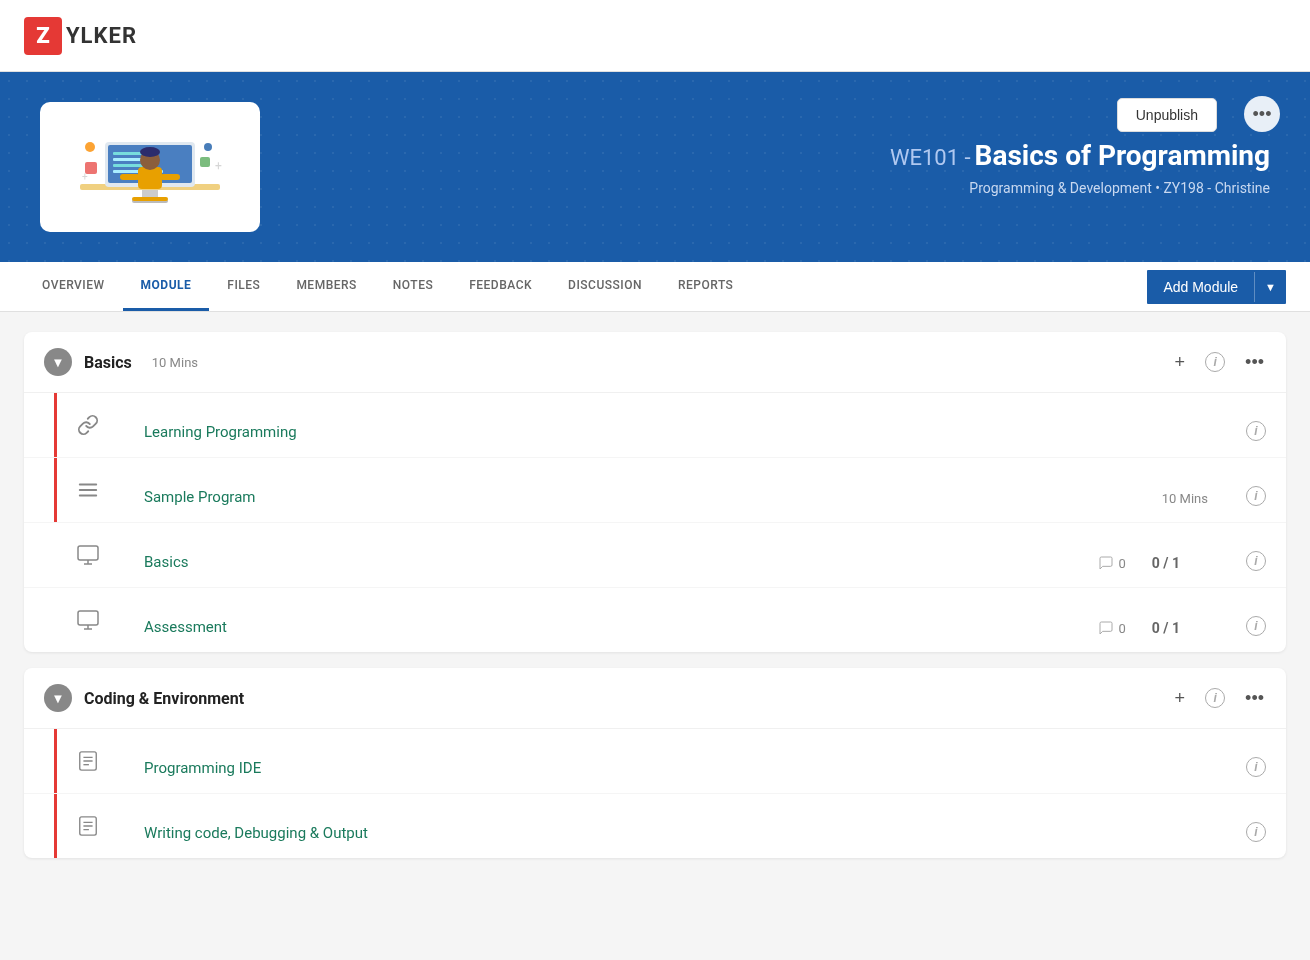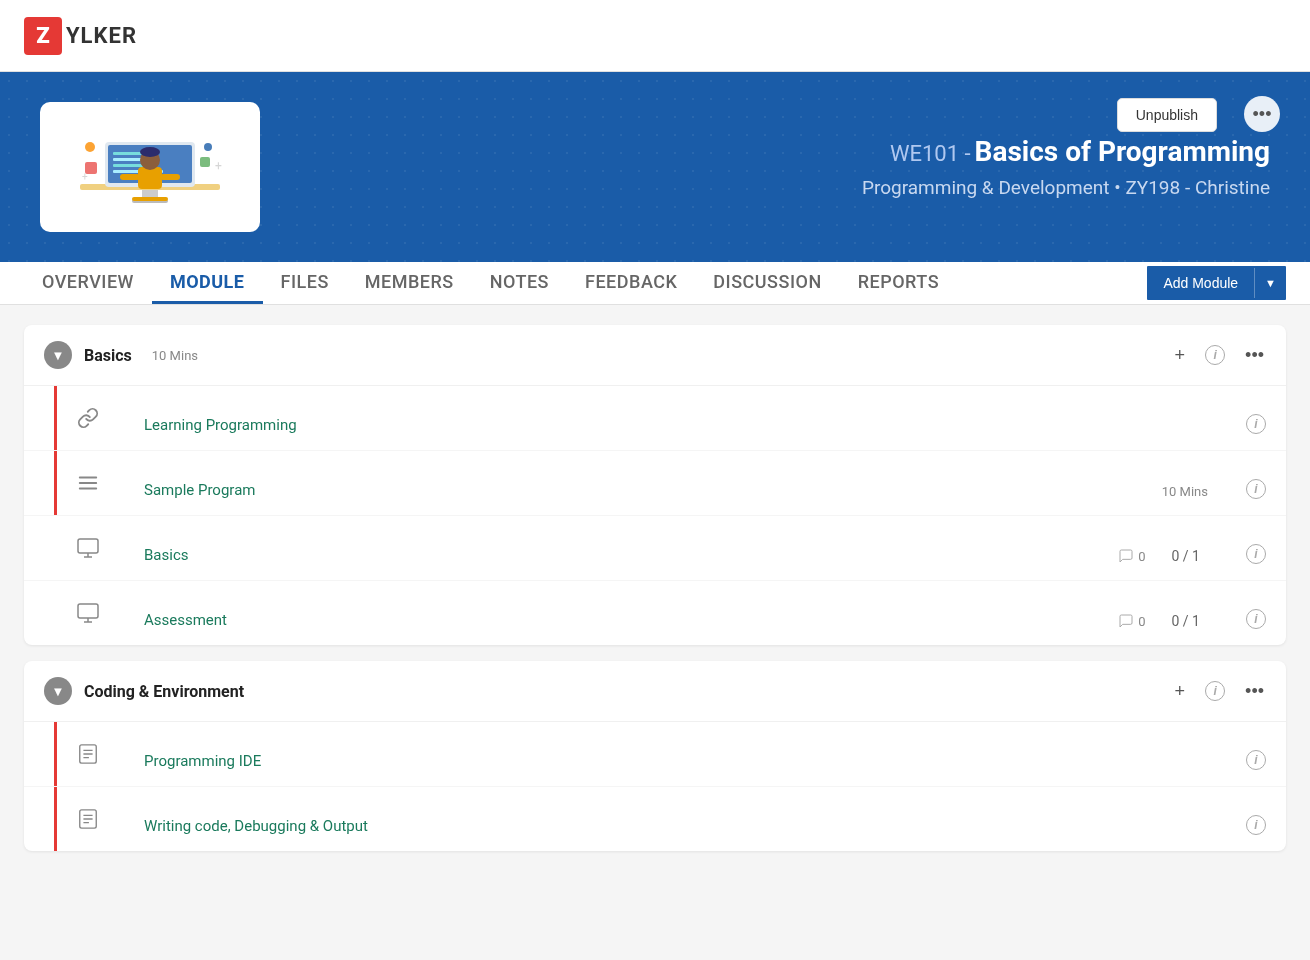--- a/index.html
+++ b/index.html
@@ -74,21 +74,21 @@
       font-size: 22px;
       font-weight: 400;
     }
     .course-title {
       color: #fff;
       font-size: 28px;
       font-weight: 700;
     }
     .course-subtitle {
       color: #c8d8f0;
-      font-size: 19px;
+      font-size: 14px;
       margin-top: 8px;
     }
     .banner-actions {
       display: flex;
       align-items: flex-end;
       gap: 27px;
       position: absolute;
       top: 24px;
       right: 30px;
     }
@@ -119,22 +119,22 @@
     
     .nav-tabs {
       background: #fff;
       border-bottom: 1px solid #e0e0e0;
       display: flex;
       align-items: center;
       padding: 0 24px;
       gap: 0;
     }
     .nav-tab {
-      padding: 9px 18px;
-      font-size: 18px;
+      padding: 16px 18px;
+      font-size: 12px;
       font-weight: 500;
       color: #666;
       cursor: pointer;
       border-bottom: 3px solid transparent;
       text-transform: uppercase;
       letter-spacing: 0.5px;
       white-space: nowrap;
     }
     .nav-tab.active {
       color: #1a5ca8;
@@ -262,21 +262,22 @@
       flex: 1;
     }
     .item-duration {
       font-size: 13px;
       color: #888;
       margin-left: 10px;
     }
     .item-score {
       font-size: 14px;
       color: #666;
-      margin-right: 8px;
+      margin-right: 28px;
+      font-weight: bold;
     }
     .item-comment {
       display: flex;
       align-items: center;
       gap: 4px;
       color: #888;
       font-size: 13px;
     }
     .info-icon-btn {
       background: none;

